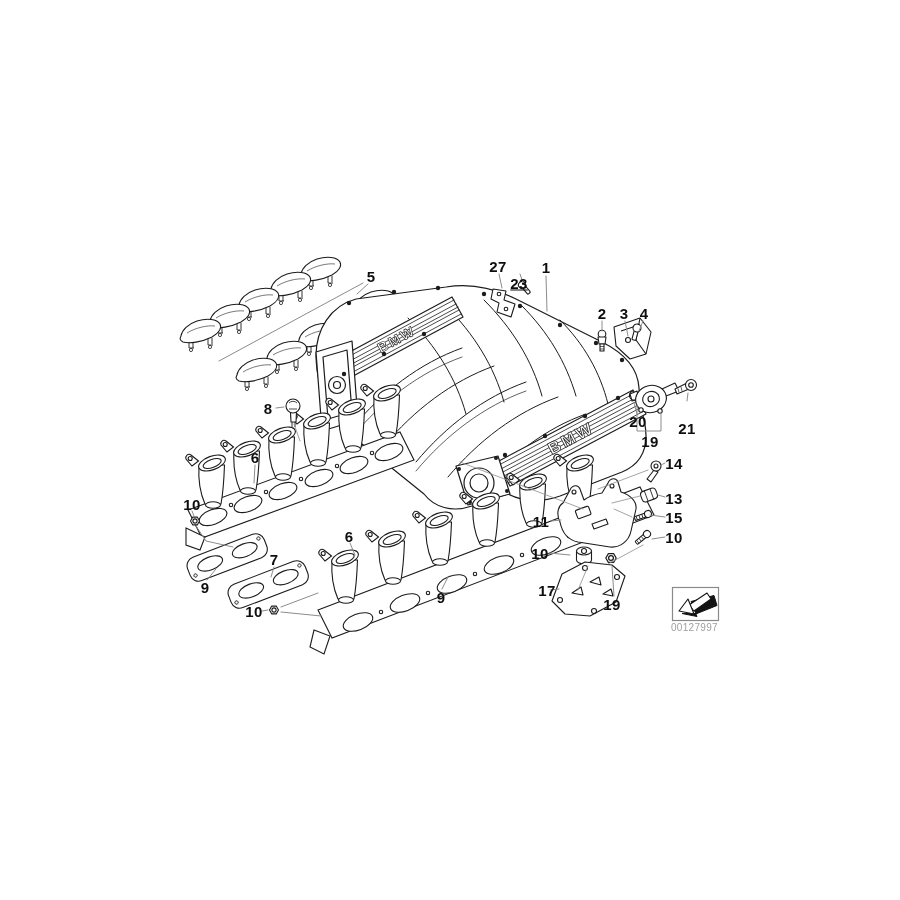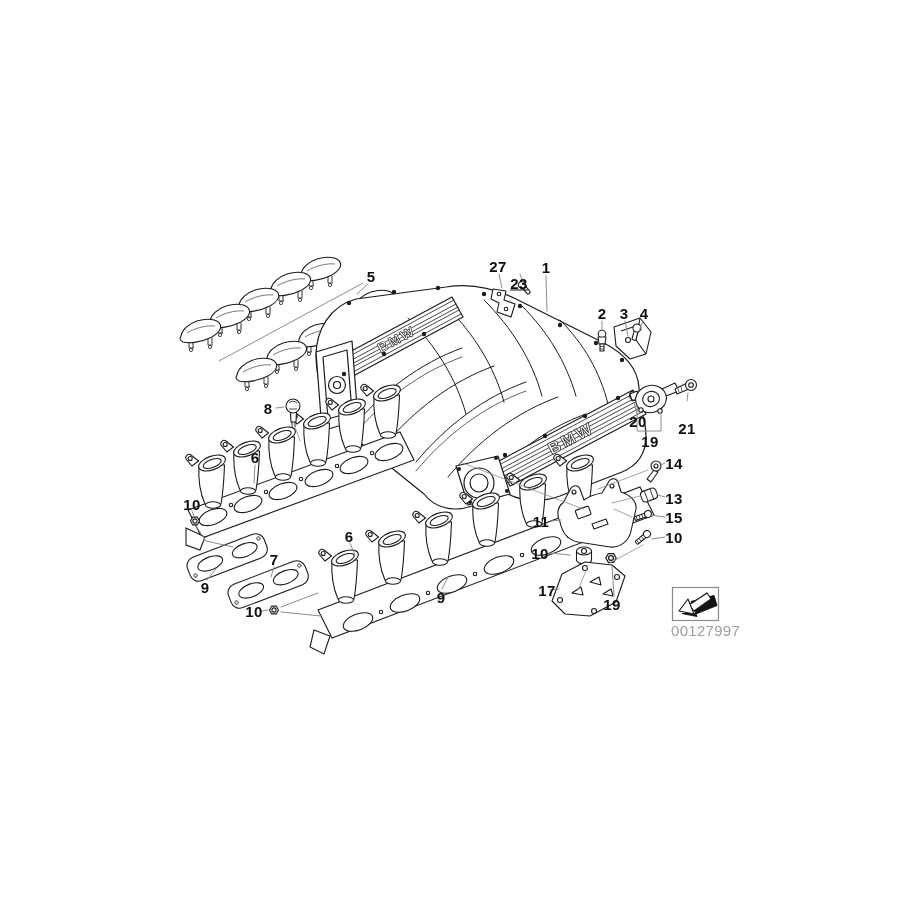--- a/index.html
+++ b/index.html
@@ -9,21 +9,21 @@
   }
   .stage{position:relative;width:900px;height:900px;background:#fff;}
   svg{position:absolute;left:0;top:0;}
   .callout{
     position:absolute;transform:translate(-50%,-50%);
     font-weight:700;font-size:15px;color:#0e0e0e;letter-spacing:.4px;
     white-space:nowrap;line-height:1;
   }
   .image-id{
     position:absolute;left:671px;top:623px;width:50px;
-    font-size:15px;color:#9e9e9e;letter-spacing:.3px;line-height:1;
+    font-size:10px;color:#9e9e9e;letter-spacing:.3px;line-height:1;
   }
 </style>
 </head>
 <body>
 
 <div class="stage">
 
 <svg width="900" height="900" viewBox="0 0 900 900">
   <defs>
     <g id="plate">

